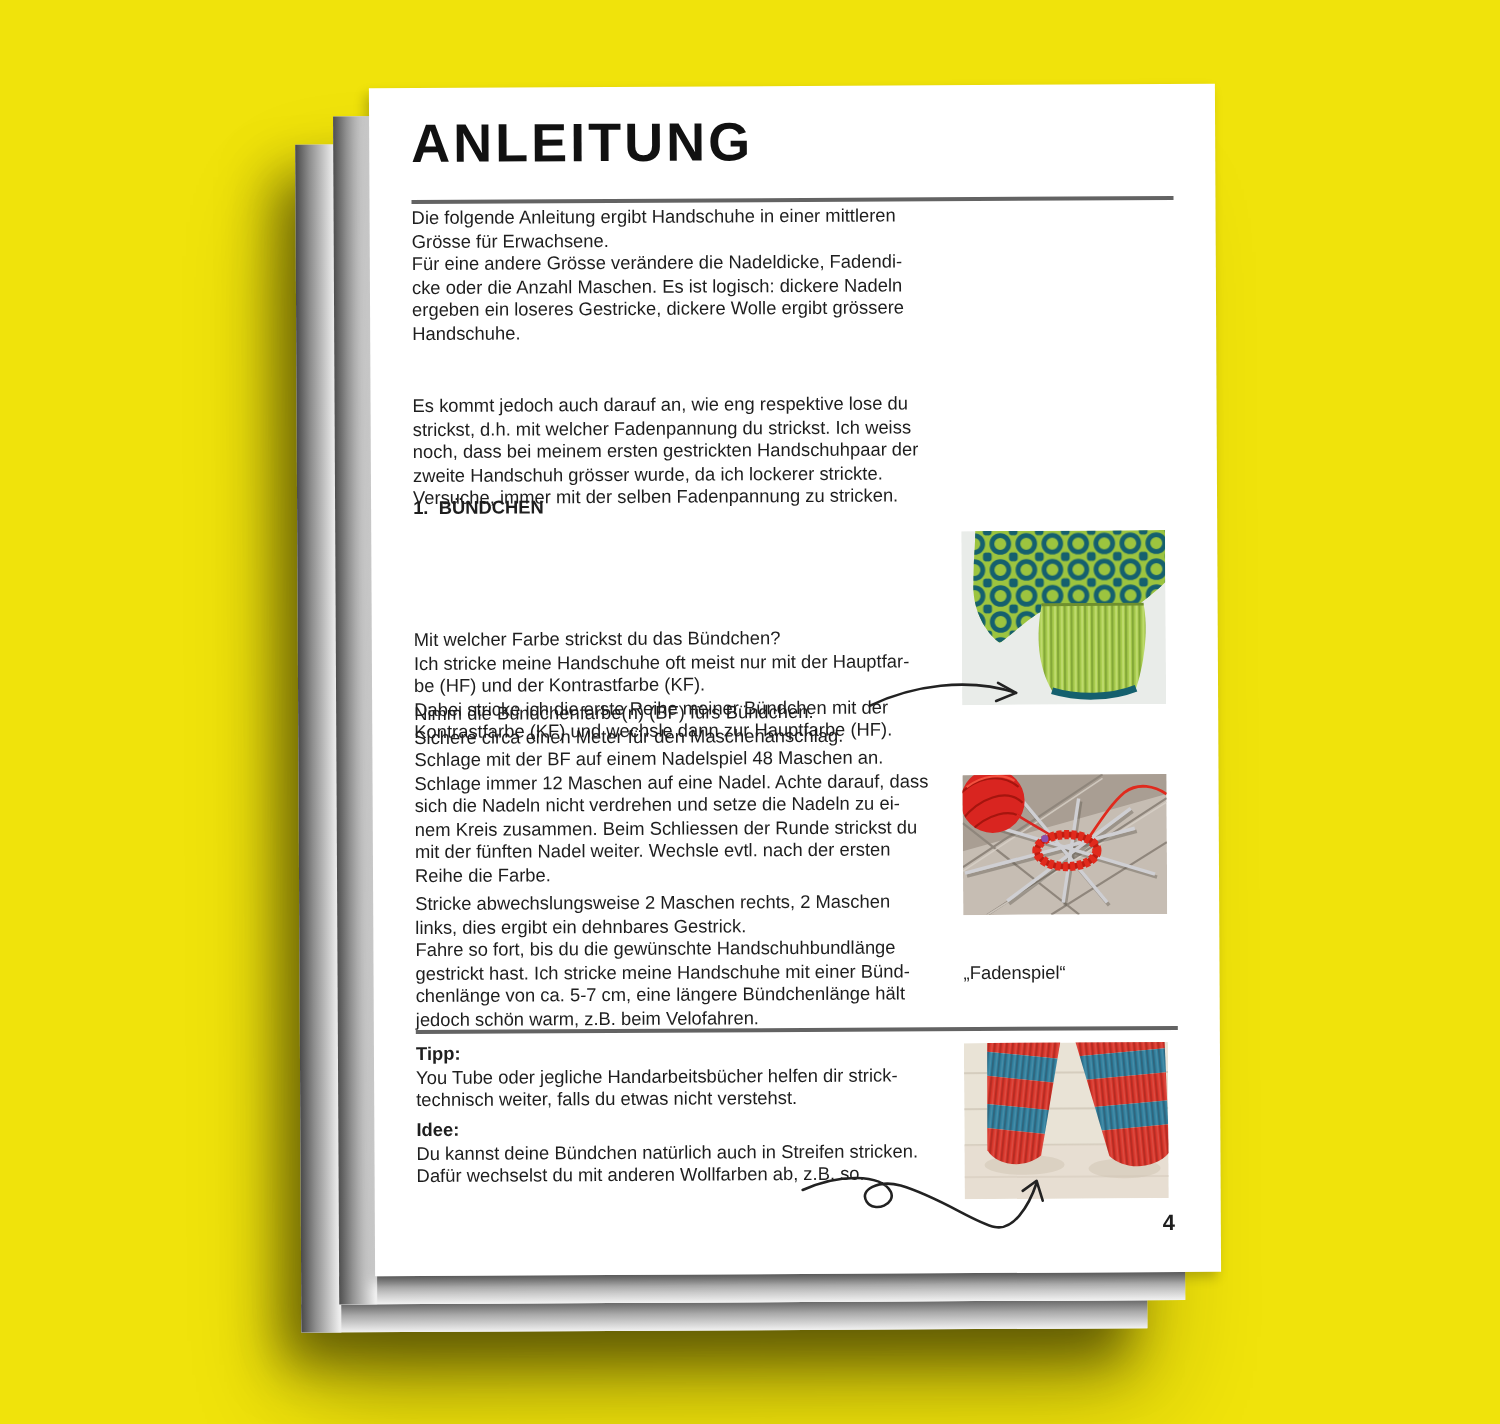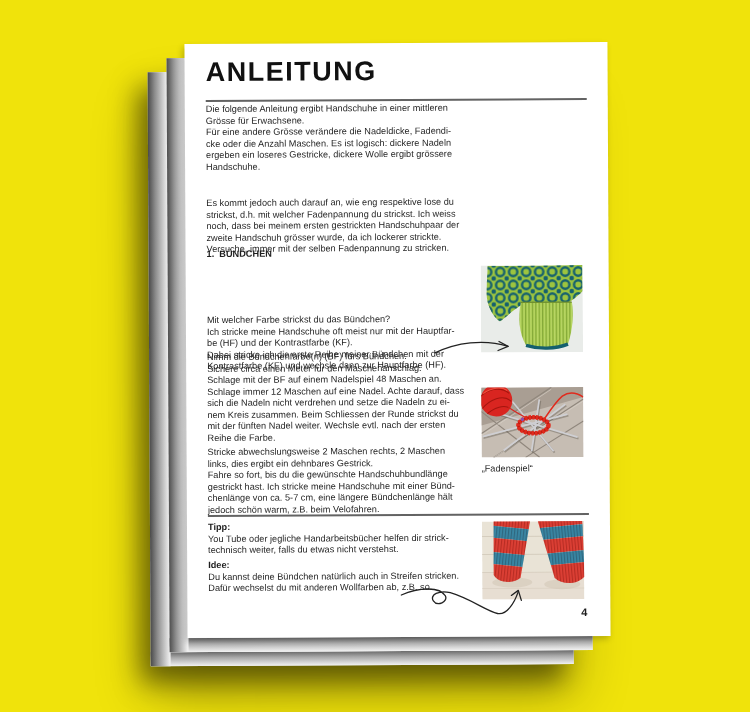--- a/index.html
+++ b/index.html
@@ -49,21 +49,21 @@
   .p3{top:239px;margin-top:32px;} .p4{top:308px;} .p5{top:403px;}
   .block{left:21px;}
   .tip{top:478px;} .idea{top:516px;}
   .blocklabel{display:block;font-weight:700;position:static;}
   .blocktext{display:block;position:static;}
   .pagenum{top:564px;right:23px;font-size:11px;font-weight:700;}
   figure{margin:0;padding:0;}
   .fig1{left:295px;top:223px;width:102px;height:87px;}
   .fig2{left:295px;top:345px;width:102px;}
   .fig3{left:295px;top:479px;width:102px;height:78px;}
-  figcaption{font-size:9.2px;margin-top:6px;color:#1e1e1e;}
+  figcaption{font-size:9.2px;margin-top:24px;color:#1e1e1e;}
   svg{display:block;}
   .arrows{left:0;top:0;pointer-events:none;}
 </style>
 </head>
 <body>
 
 <div class="scene">
   <div class="stack">
     <div class="sheet sheet-back"></div>
     <div class="sheet sheet-mid"></div>

